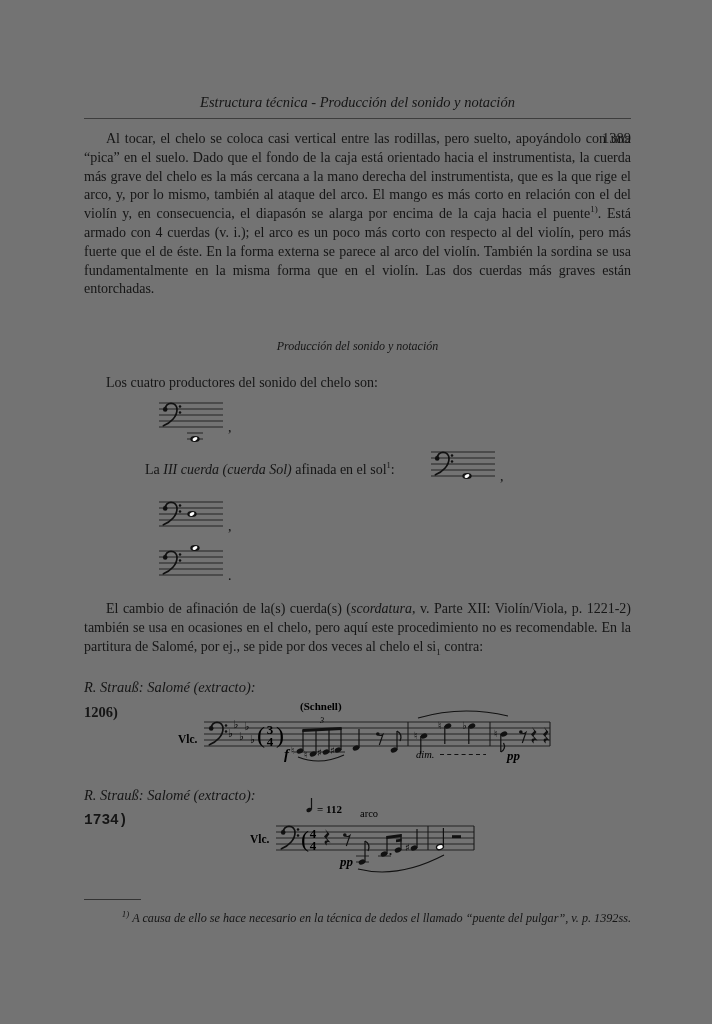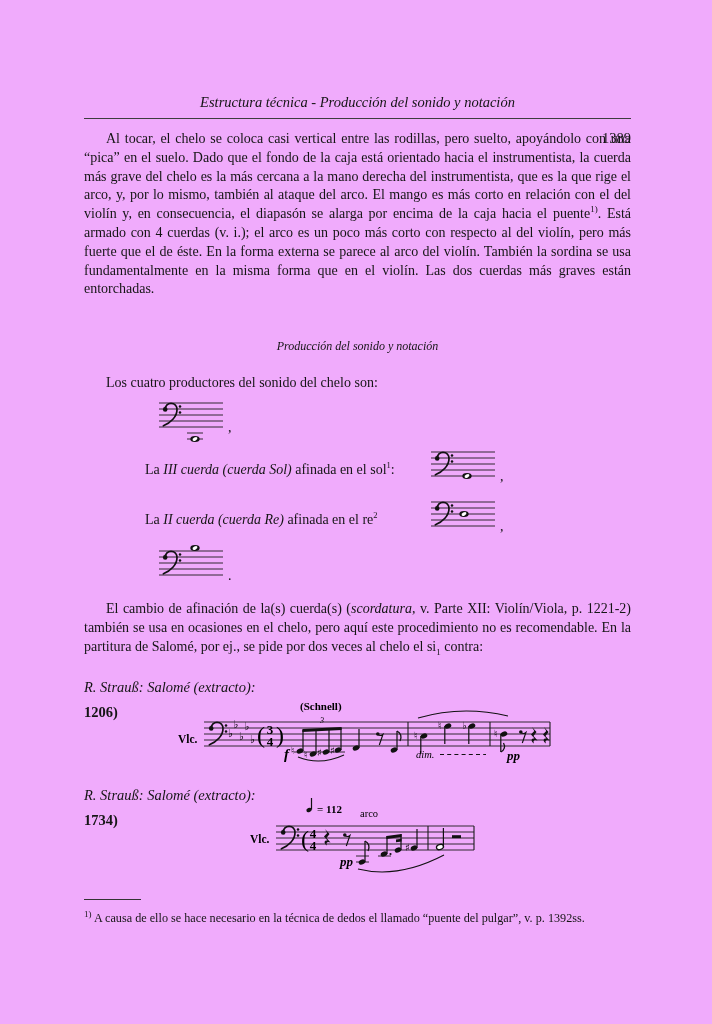--- a/index.html
+++ b/index.html
@@ -1,17 +1,17 @@
 <!DOCTYPE html>
 <html><head>
 <meta charset="utf-8">
 <style>
   html,body{margin:0;padding:0;background:#ffffff;}
   .page{
-    position:relative;width:712px;height:1024px;background:#f0abfc;
+    position:relative;width:712px;height:1024px;background:#737373;
     font-family:"Liberation Serif","DejaVu Serif",serif;color:#151515;
     overflow:hidden;
   }
   .abs{position:absolute;}
   .content-x{left:84px;width:547px;}
 
   
   .header-row{top:94px;height:20px;font-size:14.5px;}
   .header-title{display:block;text-align:center;font-style:italic;}
   .header-page{position:absolute;right:0;top:0;margin-top:36px;}
@@ -36,27 +36,27 @@
   .string-text{font-size:14px;width:272px;flex:0 0 272px;}
   .string-staff{flex:0 0 auto;}
   .string-punct{font-size:14px;align-self:flex-end;margin:0 0 10px 3px;}
 
   
   .caption{font-size:14.5px;font-style:italic;}
   .cap1{top:679px;}
   .cap2{top:787px;}
   .exnum{font-size:14.5px;font-weight:bold;}
   .num1{top:704px;}
-  .num2{top:812px;}
+  .num2{top:812px;font-family:Liberation Mono, monospace;}
   .music1{left:170px;top:696px;}
   .music2{left:246px;top:792px;}
 
   
   .fnrule{top:899px;width:57px;border-top:1.4px solid #333;height:0;}
-  .footnote{top:906px;font-size:12.2px;line-height:16px;text-align:left;text-indent:0;}
+  .footnote{top:906px;font-size:12.2px;line-height:16px;text-align:right;text-indent:0;font-style:italic;}
   .footnote .marker{font-size:9px;vertical-align:super;}
 
   svg text{font-family:"Liberation Serif","DejaVu Serif",serif;}
   svg text.acc{font-family:"DejaVu Sans",sans-serif;}
   .staffline{stroke:#1c1c1c;stroke-width:0.9;}
   .barline{stroke:#1c1c1c;stroke-width:1.1;}
   .stem{stroke:#111;stroke-width:1.2;}
   .slur{stroke:#111;stroke-width:1.05;fill:none;}
 </style>
 </head>
@@ -123,21 +123,20 @@
           <line class="staffline" x1="14" y1="22" x2="78" y2="22"></line>
           <line class="staffline" x1="14" y1="28" x2="78" y2="28"></line>
           <line class="staffline" x1="14" y1="34" x2="78" y2="34"></line>
         <use href="#bassclef" transform="translate(17,10)"></use>
         <use href="#wholenote" transform="translate(50,34)"></use>
       </svg>
       <span class="string-punct">,</span>
     </div>
 
     <div class="string-row">
-      <span class="string-text"><span>La </span><span class="it">II cuerda (cuerda Re)</span><span> afinada en el re</span><sup class="oct">2</sup><span></span></span>
       <svg class="string-staff" width="80" height="56" viewBox="0 0 80 56">
         <line class="staffline" x1="14" y1="10" x2="78" y2="10"></line>
           <line class="staffline" x1="14" y1="16" x2="78" y2="16"></line>
           <line class="staffline" x1="14" y1="22" x2="78" y2="22"></line>
           <line class="staffline" x1="14" y1="28" x2="78" y2="28"></line>
           <line class="staffline" x1="14" y1="34" x2="78" y2="34"></line>
         <use href="#bassclef" transform="translate(17,10)"></use>
         <use href="#wholenote" transform="translate(47,22)"></use>
       </svg>
       <span class="string-punct">,</span>

